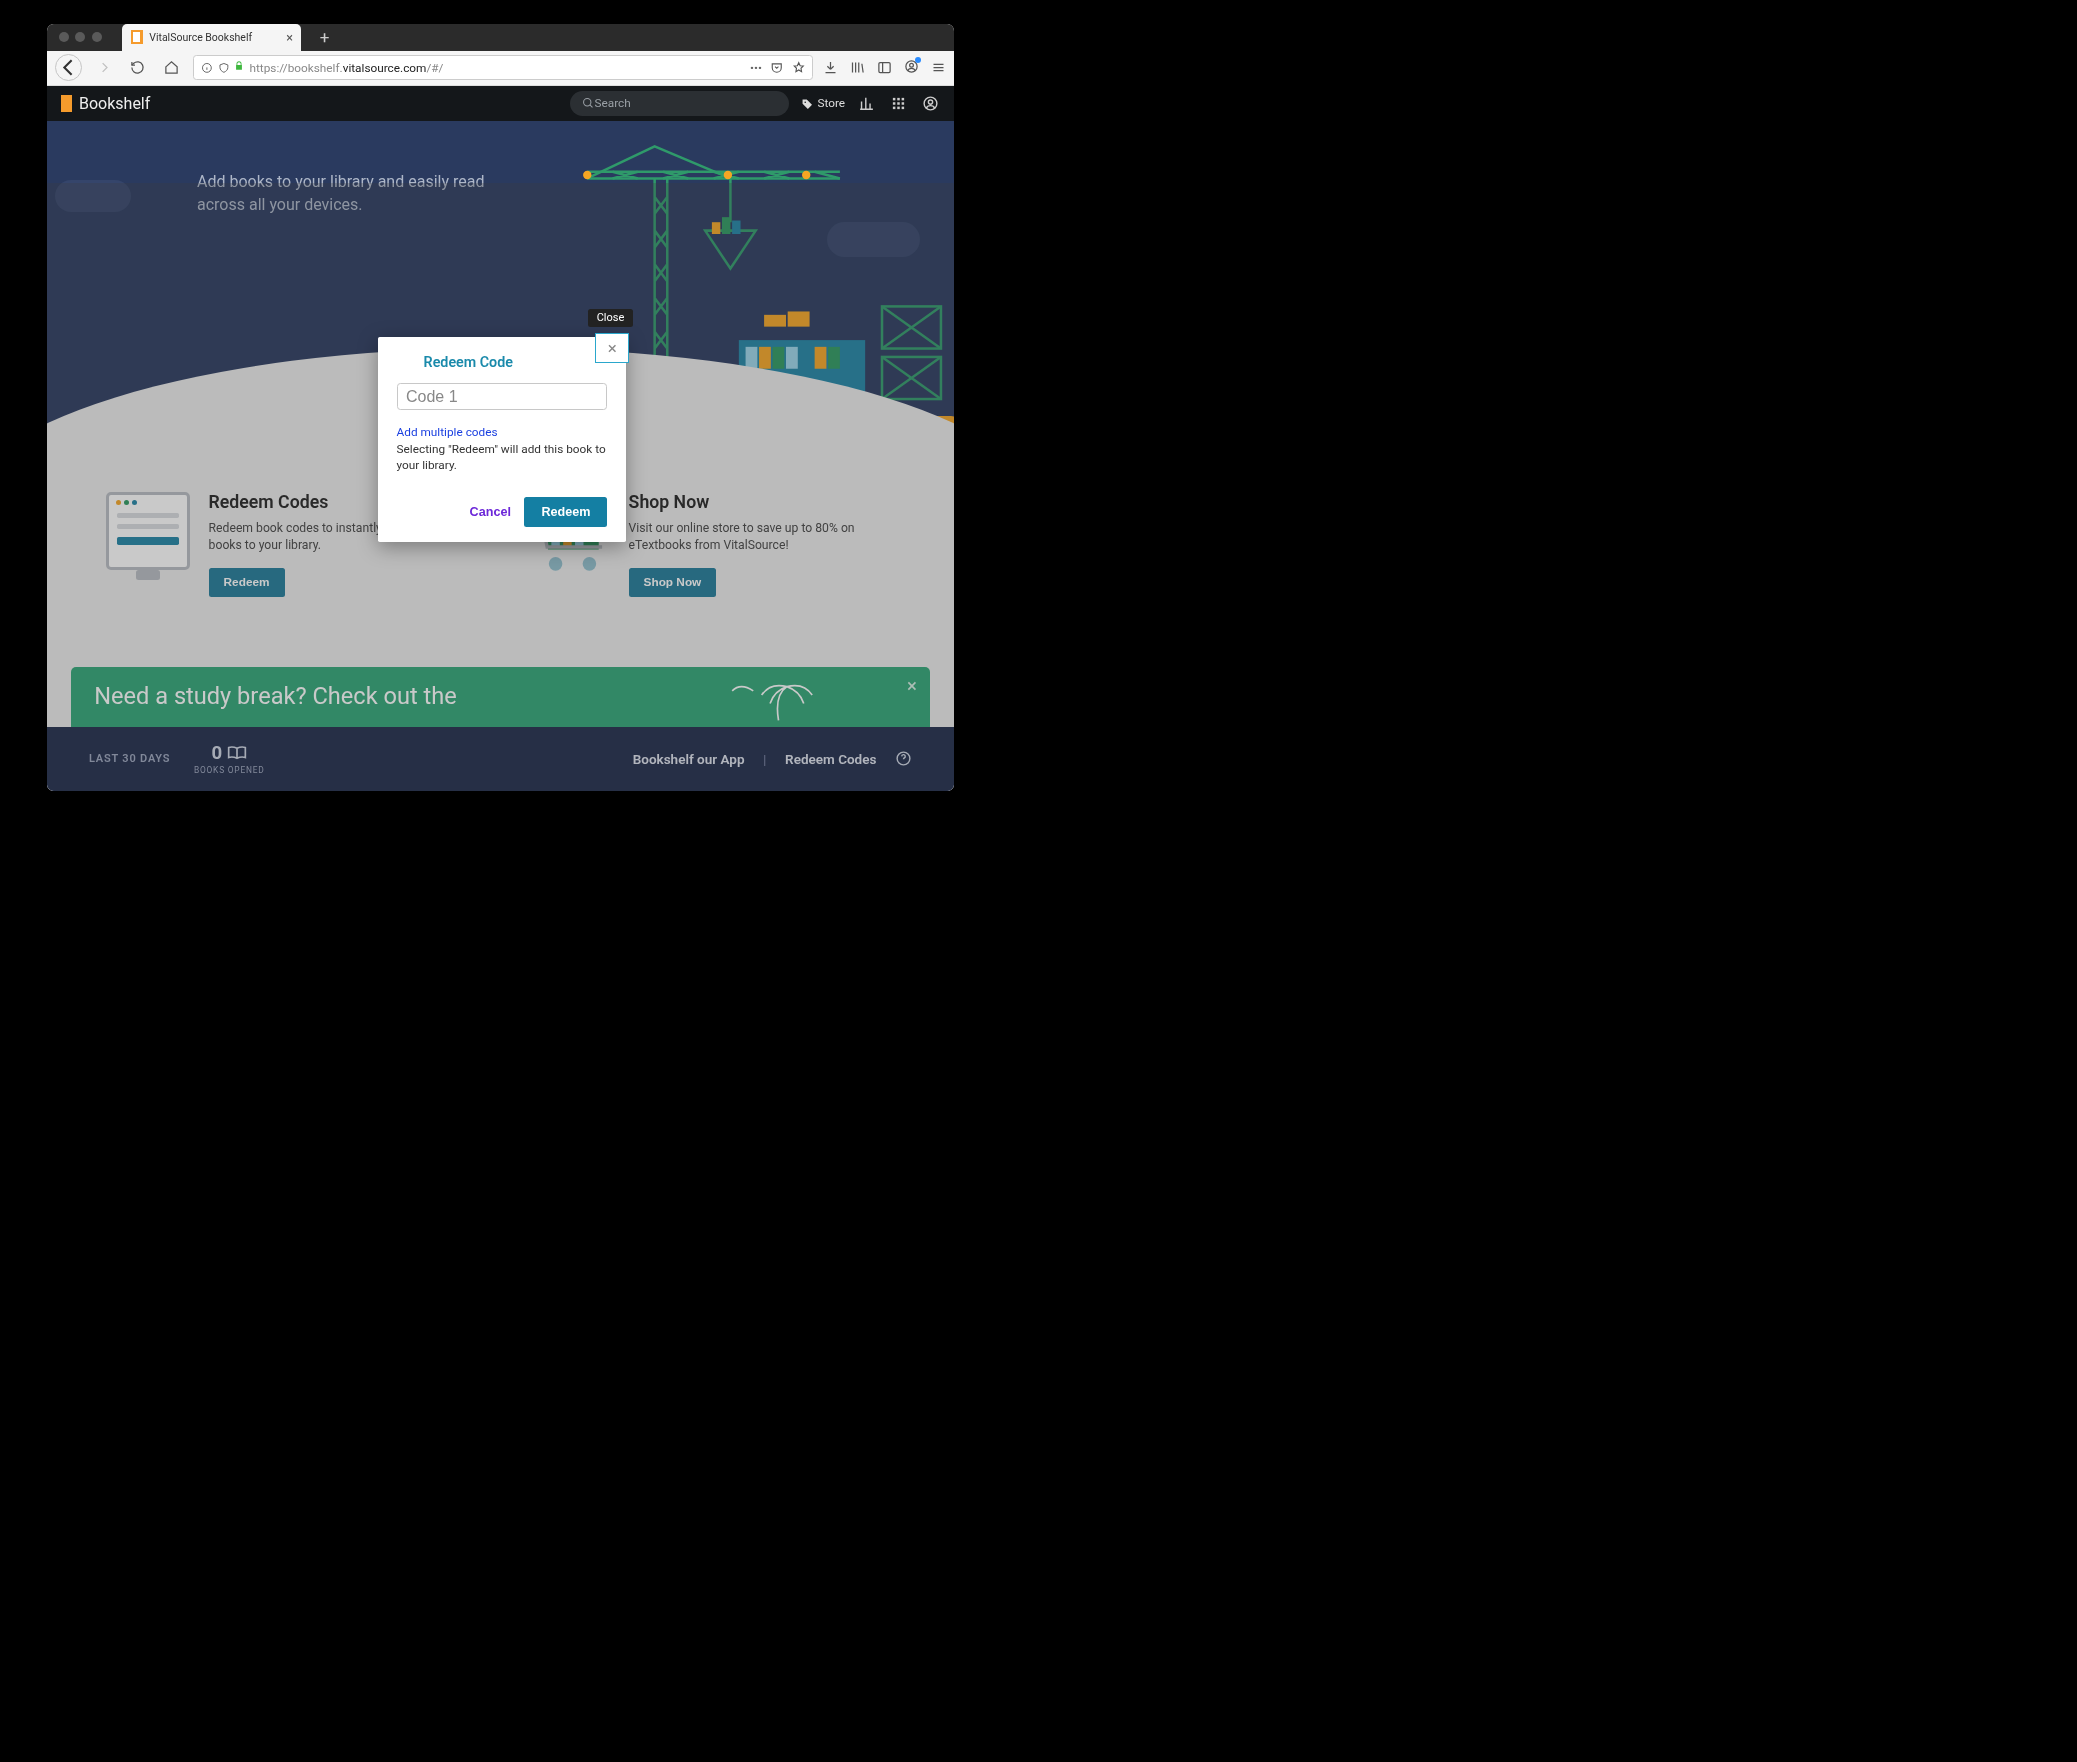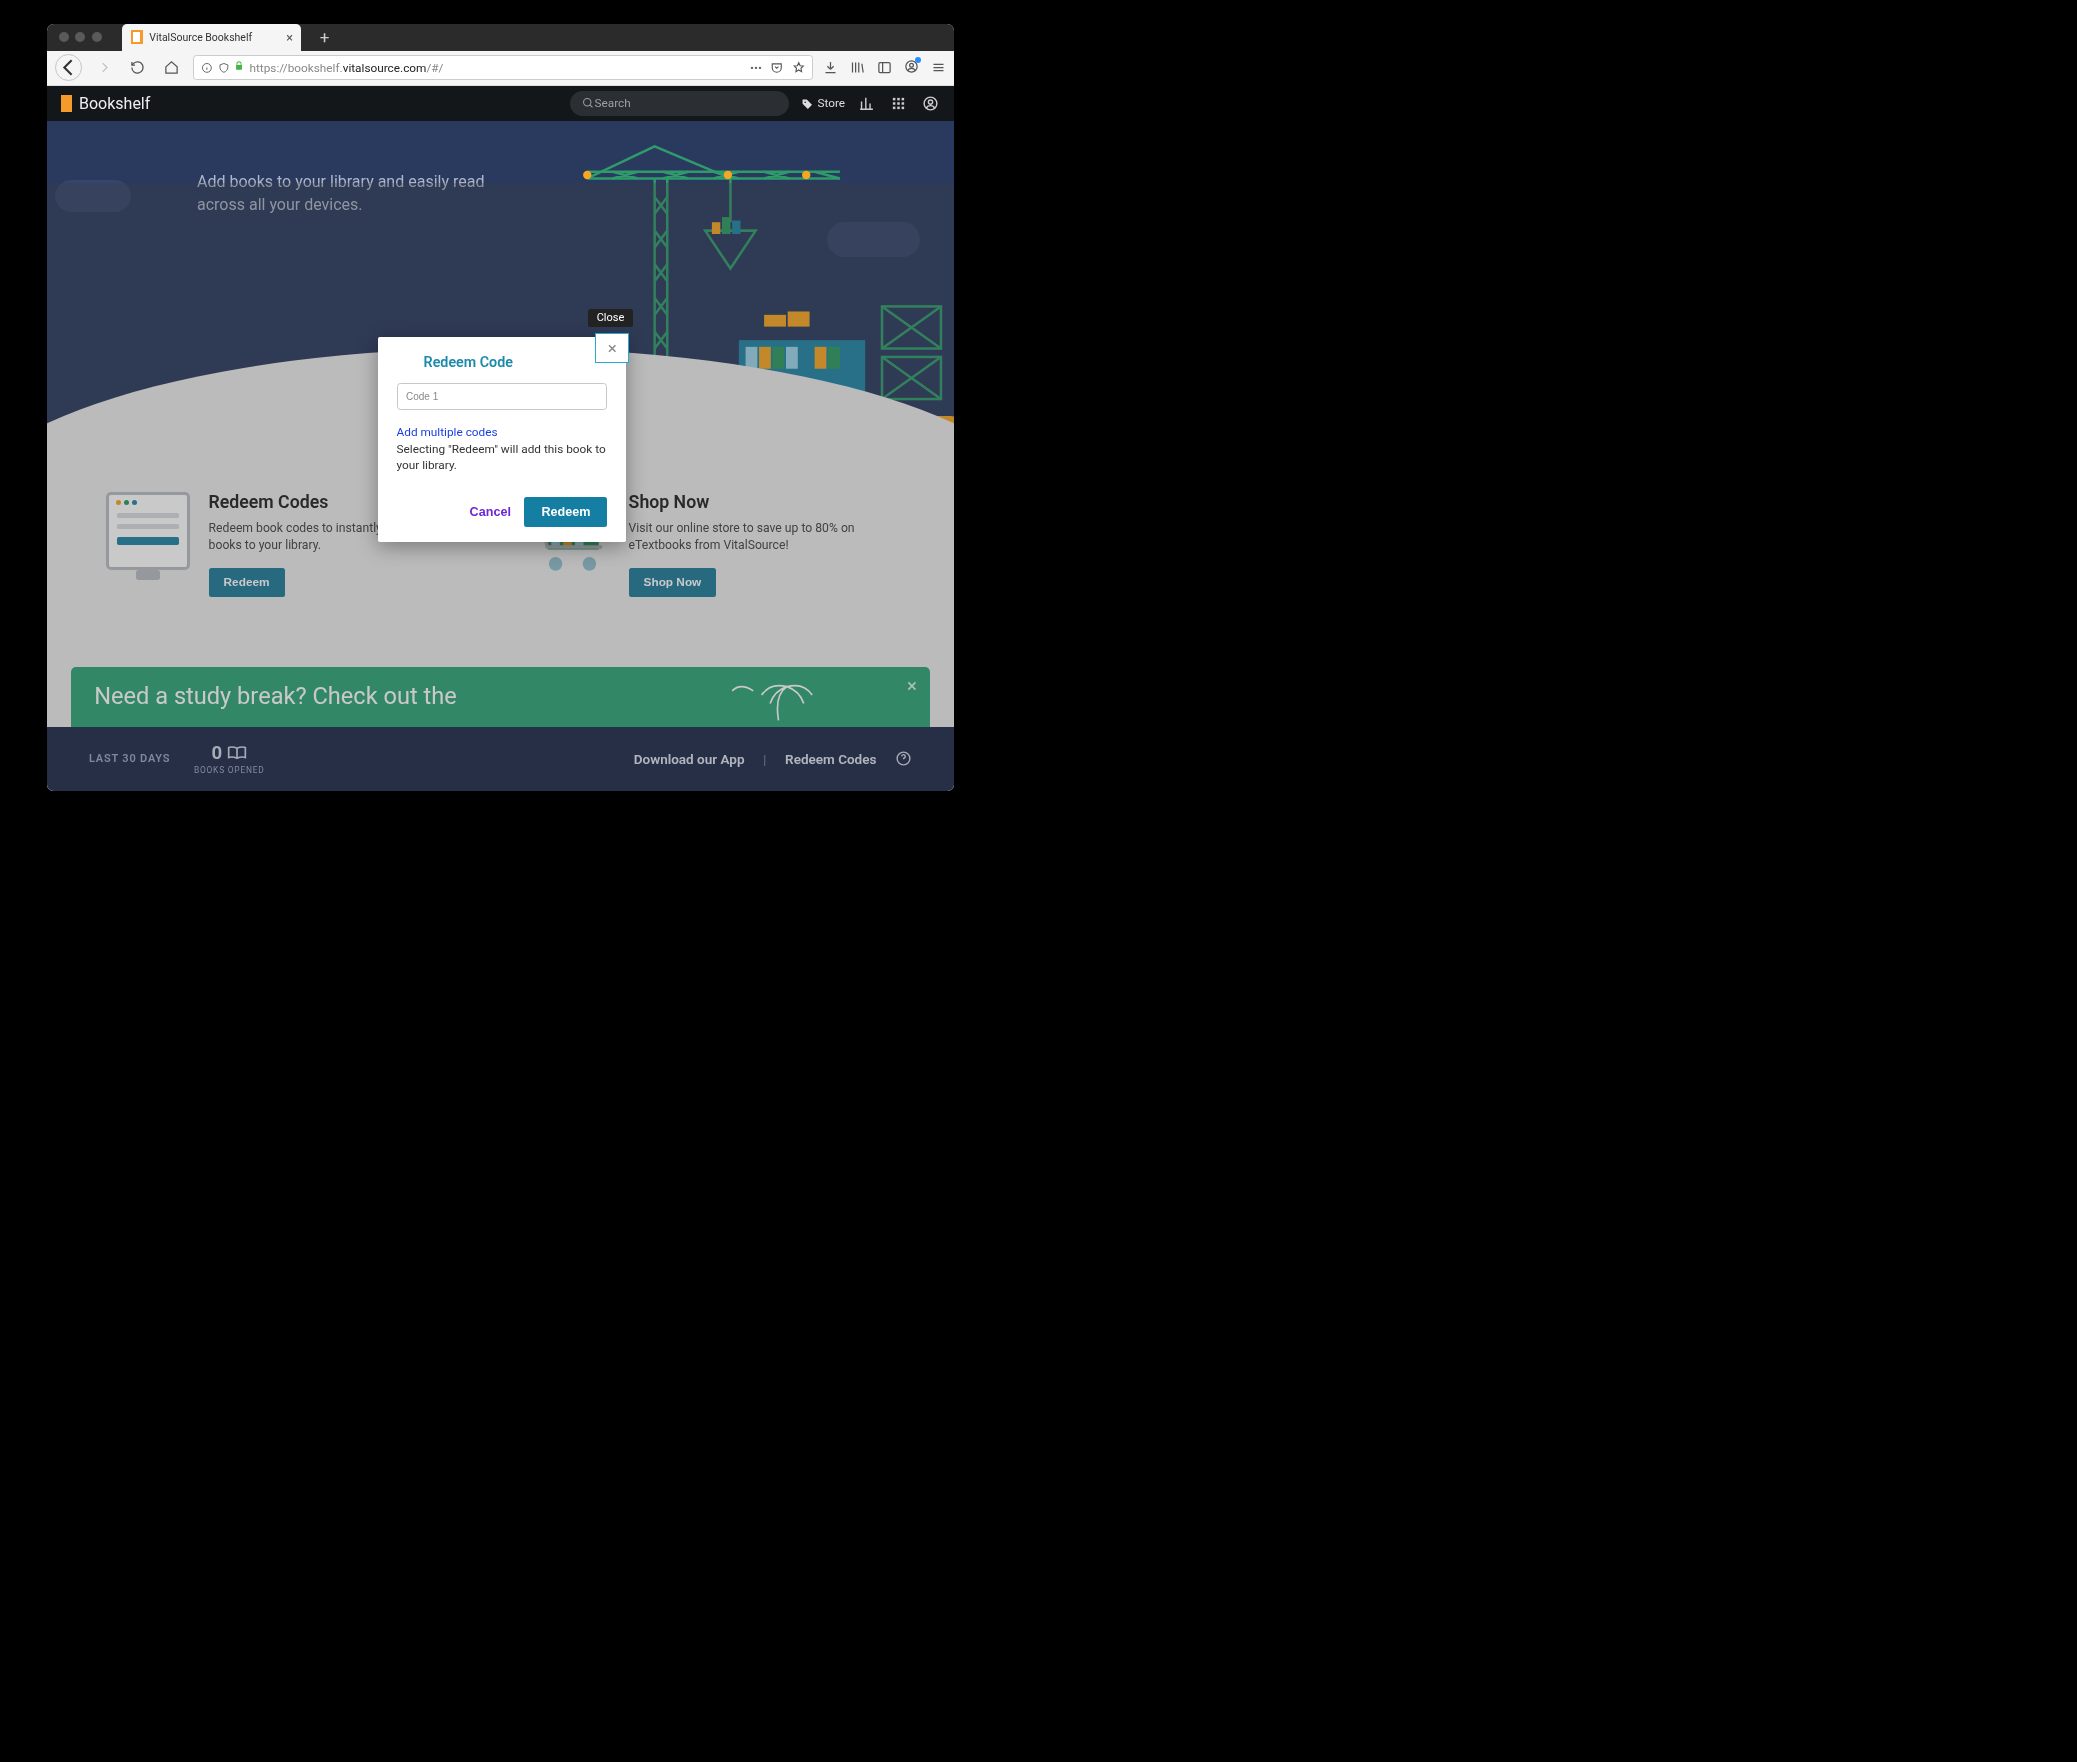--- a/index.html
+++ b/index.html
@@ -114,21 +114,21 @@
   .footer{position:absolute;left:0;right:0;bottom:0;height:64px;background:#1e2a4a;display:flex;align-items:center;padding:0 42px;color:#9ba5bd;font-size:11.8px;}
   .footer-stats{display:flex;align-items:center;gap:23.6px;}
   .books-count{display:flex;flex-direction:column;align-items:center;color:#9ba5bd;}
   .books-top{display:flex;align-items:center;gap:5px;font-size:18.6px;font-weight:700;color:#cfd6e4;}
   .books-label{font-size:8.4px;letter-spacing:0.8px;margin-top:1.7px;}
   .footer-links{margin-left:auto;display:flex;align-items:center;gap:18.6px;color:#dfe4ef;font-size:13.5px;font-weight:600;}
   .footer-links .sep{color:#6b7696;}
   .dimmer{position:absolute;left:0;right:0;top:62px;bottom:0;background:rgba(60,60,60,0.28);}
   .modal{position:absolute;left:331px;top:216px;width:248px;background:#fff;border-radius:1.7px;box-shadow:0 5px 20px rgba(0,0,0,.35);padding:17px 18.6px 15px;}
   .modal h4{color:#1a8aab;font-size:14.3px;font-weight:600;margin-bottom:13.5px;padding-left:27px;}
-  .modal input[type=text]{width:100%;height:27px;border:0.8px solid #c8c8c8;border-radius:3.4px;padding:0 8.4px;font-size:10px;color:#333;}
+  .modal input[type=text]{width:100%;height:27px;border:0.8px solid #c8c8c8;border-radius:3.4px;padding:0 8.4px;font-size:16px;color:#333;}
   .modal input::placeholder{color:#888;}
   .modal-link{color:#1a3fe0;font-size:11.8px;margin-top:15px;display:block;cursor:pointer;}
   .modal-help{color:#333;font-size:11.8px;line-height:1.4;margin-top:1.7px;}
   .modal-actions{display:flex;justify-content:flex-end;gap:13.5px;margin-top:23.6px;align-items:center;}
   .btn-cancel{background:none;border:none;font-size:12.6px;font-weight:600;color:#6d28d9;cursor:pointer;}
   .btn-redeem{background:#147fa3;color:#fff;border:none;padding:7.6px 17px;font-size:12.6px;font-weight:600;border-radius:2.5px;cursor:pointer;}
   .modal-close-box{position:absolute;right:-3.4px;top:-3.4px;width:34px;height:30px;border:1.7px solid #2aa7cc;background:#fff;display:flex;align-items:center;justify-content:center;color:#888;font-size:17px;cursor:pointer;}
   .tooltip{position:absolute;right:-6.7px;top:-28px;background:#222;color:#fff;font-size:11px;padding:2.5px 8.4px;border-radius:2.5px;}
   
   .crane{position:absolute;}
@@ -388,21 +388,21 @@
           <div class="books-top">
             <span>0</span>
             <svg width="20" height="15" viewBox="0 0 24 18" fill="none" stroke="#cfd6e4" stroke-width="2">
                 <path d="M2 3c3-1 6-1 10 1 4-2 7-2 10-1v12c-3-1-6-1-10 1-4-2-7-2-10-1z M12 4v12"></path>
               </svg>
           </div>
           <span class="books-label">BOOKS OPENED</span>
         </div>
       </div>
       <div class="footer-links">
-        <a>Download our App</a>
+        <a>Bookshelf our App</a>
         <span class="sep">|</span>
         <a>Redeem Codes</a>
         <svg width="17" height="17" viewBox="0 0 24 24" fill="none" stroke="#cfd6e4" stroke-width="2">
             <circle cx="12" cy="12" r="9"></circle>
             <path d="M9.5 9a2.5 2.5 0 1 1 3.5 2.3c-.8.4-1 1-1 1.7M12 17h.01"></path>
           </svg>
       </div>
     </div>
 
     <div class="dimmer"></div>

